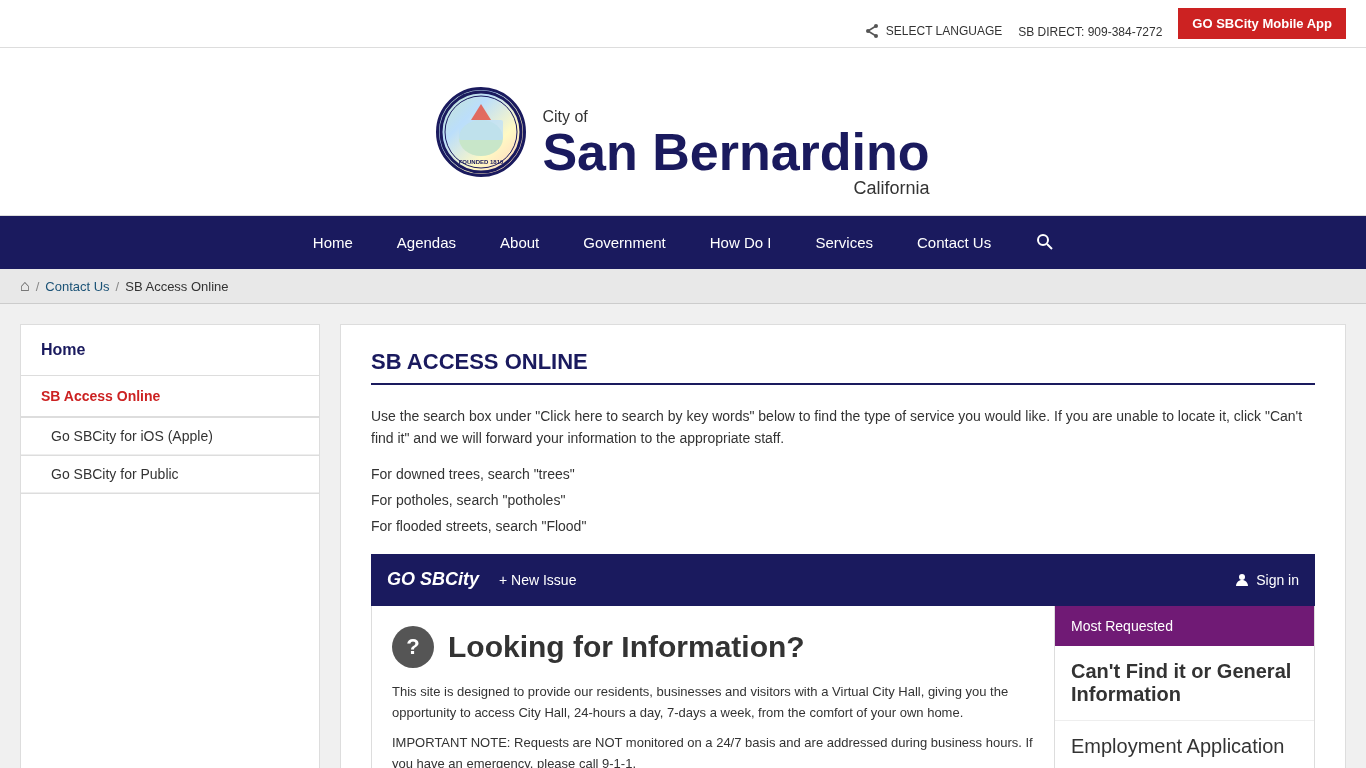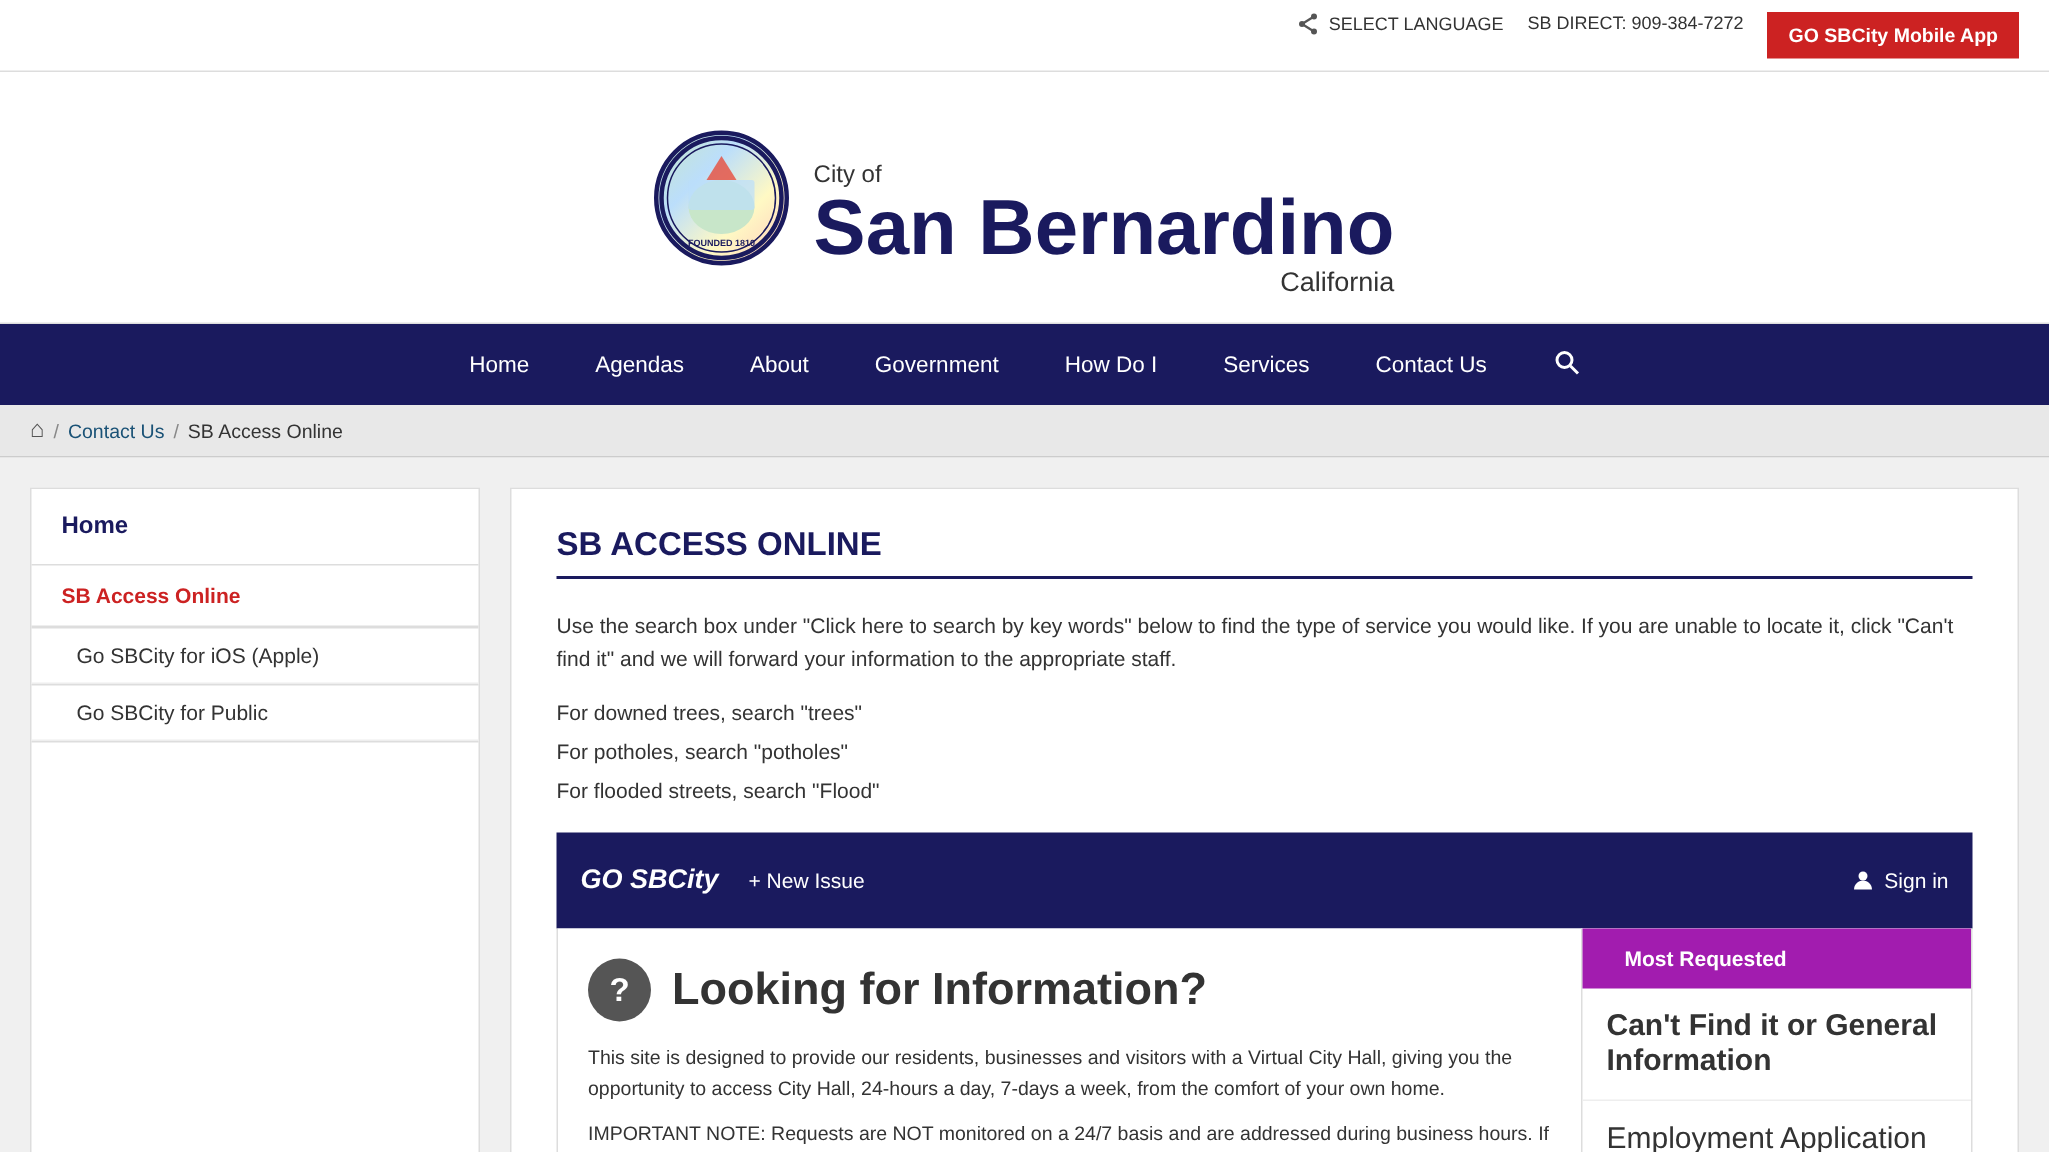--- a/index.html
+++ b/index.html
@@ -2,21 +2,21 @@
 <html><head>
   <meta charset="utf-8">
   <style>
     * { margin: 0; padding: 0; box-sizing: border-box; }
     body { font-family: Arial, sans-serif; font-size: 14px; background: #f0f0f0; color: #333; }
 
     
     .top-bar {
       display: flex;
       justify-content: flex-end;
-      align-items: flex-start;
+      align-items: flex-end;
       padding: 8px 20px;
       background: #fff;
       border-bottom: 1px solid #ddd;
       gap: 16px;
     }
     .top-bar-language {
       display: flex;
       align-items: center;
       gap: 6px;
       font-size: 12px;
@@ -186,21 +186,21 @@
       margin-bottom: 10px;
     }
 
     
     .go-sbcity-bar {
       background: #1a1a5e;
       display: flex;
       align-items: center;
       padding: 0 16px;
       margin-top: 20px;
-      height: 64px;
+      height: 52px;
     }
     .go-sbcity-title {
       color: #fff;
       font-style: italic;
       font-weight: bold;
       font-size: 18px;
       margin-right: 20px;
     }
     .go-sbcity-new-issue {
       color: #fff;
@@ -259,25 +259,25 @@
     .widget-title {
       font-size: 30px;
       color: #333;
     }
     .widget-body {
       font-size: 13px;
       color: #333;
       line-height: 1.6;
     }
     .widget-sidebar-header {
-      background: #a21caf;
-      color: #fff;
-      padding: 12px 28px;
-      font-size: 14px;
-      font-weight: bold;
+      background: #701a75;
+      color: #fff;
+      padding: 12px 16px;
+      font-size: 14px;
+      font-weight: normal;
     }
     .widget-sidebar-item {
       padding: 14px 16px;
       font-size: 20px;
       color: #333;
       border-bottom: 1px solid #eee;
       cursor: pointer;
     }
     .widget-sidebar-item-bold {
       font-weight: bold;

